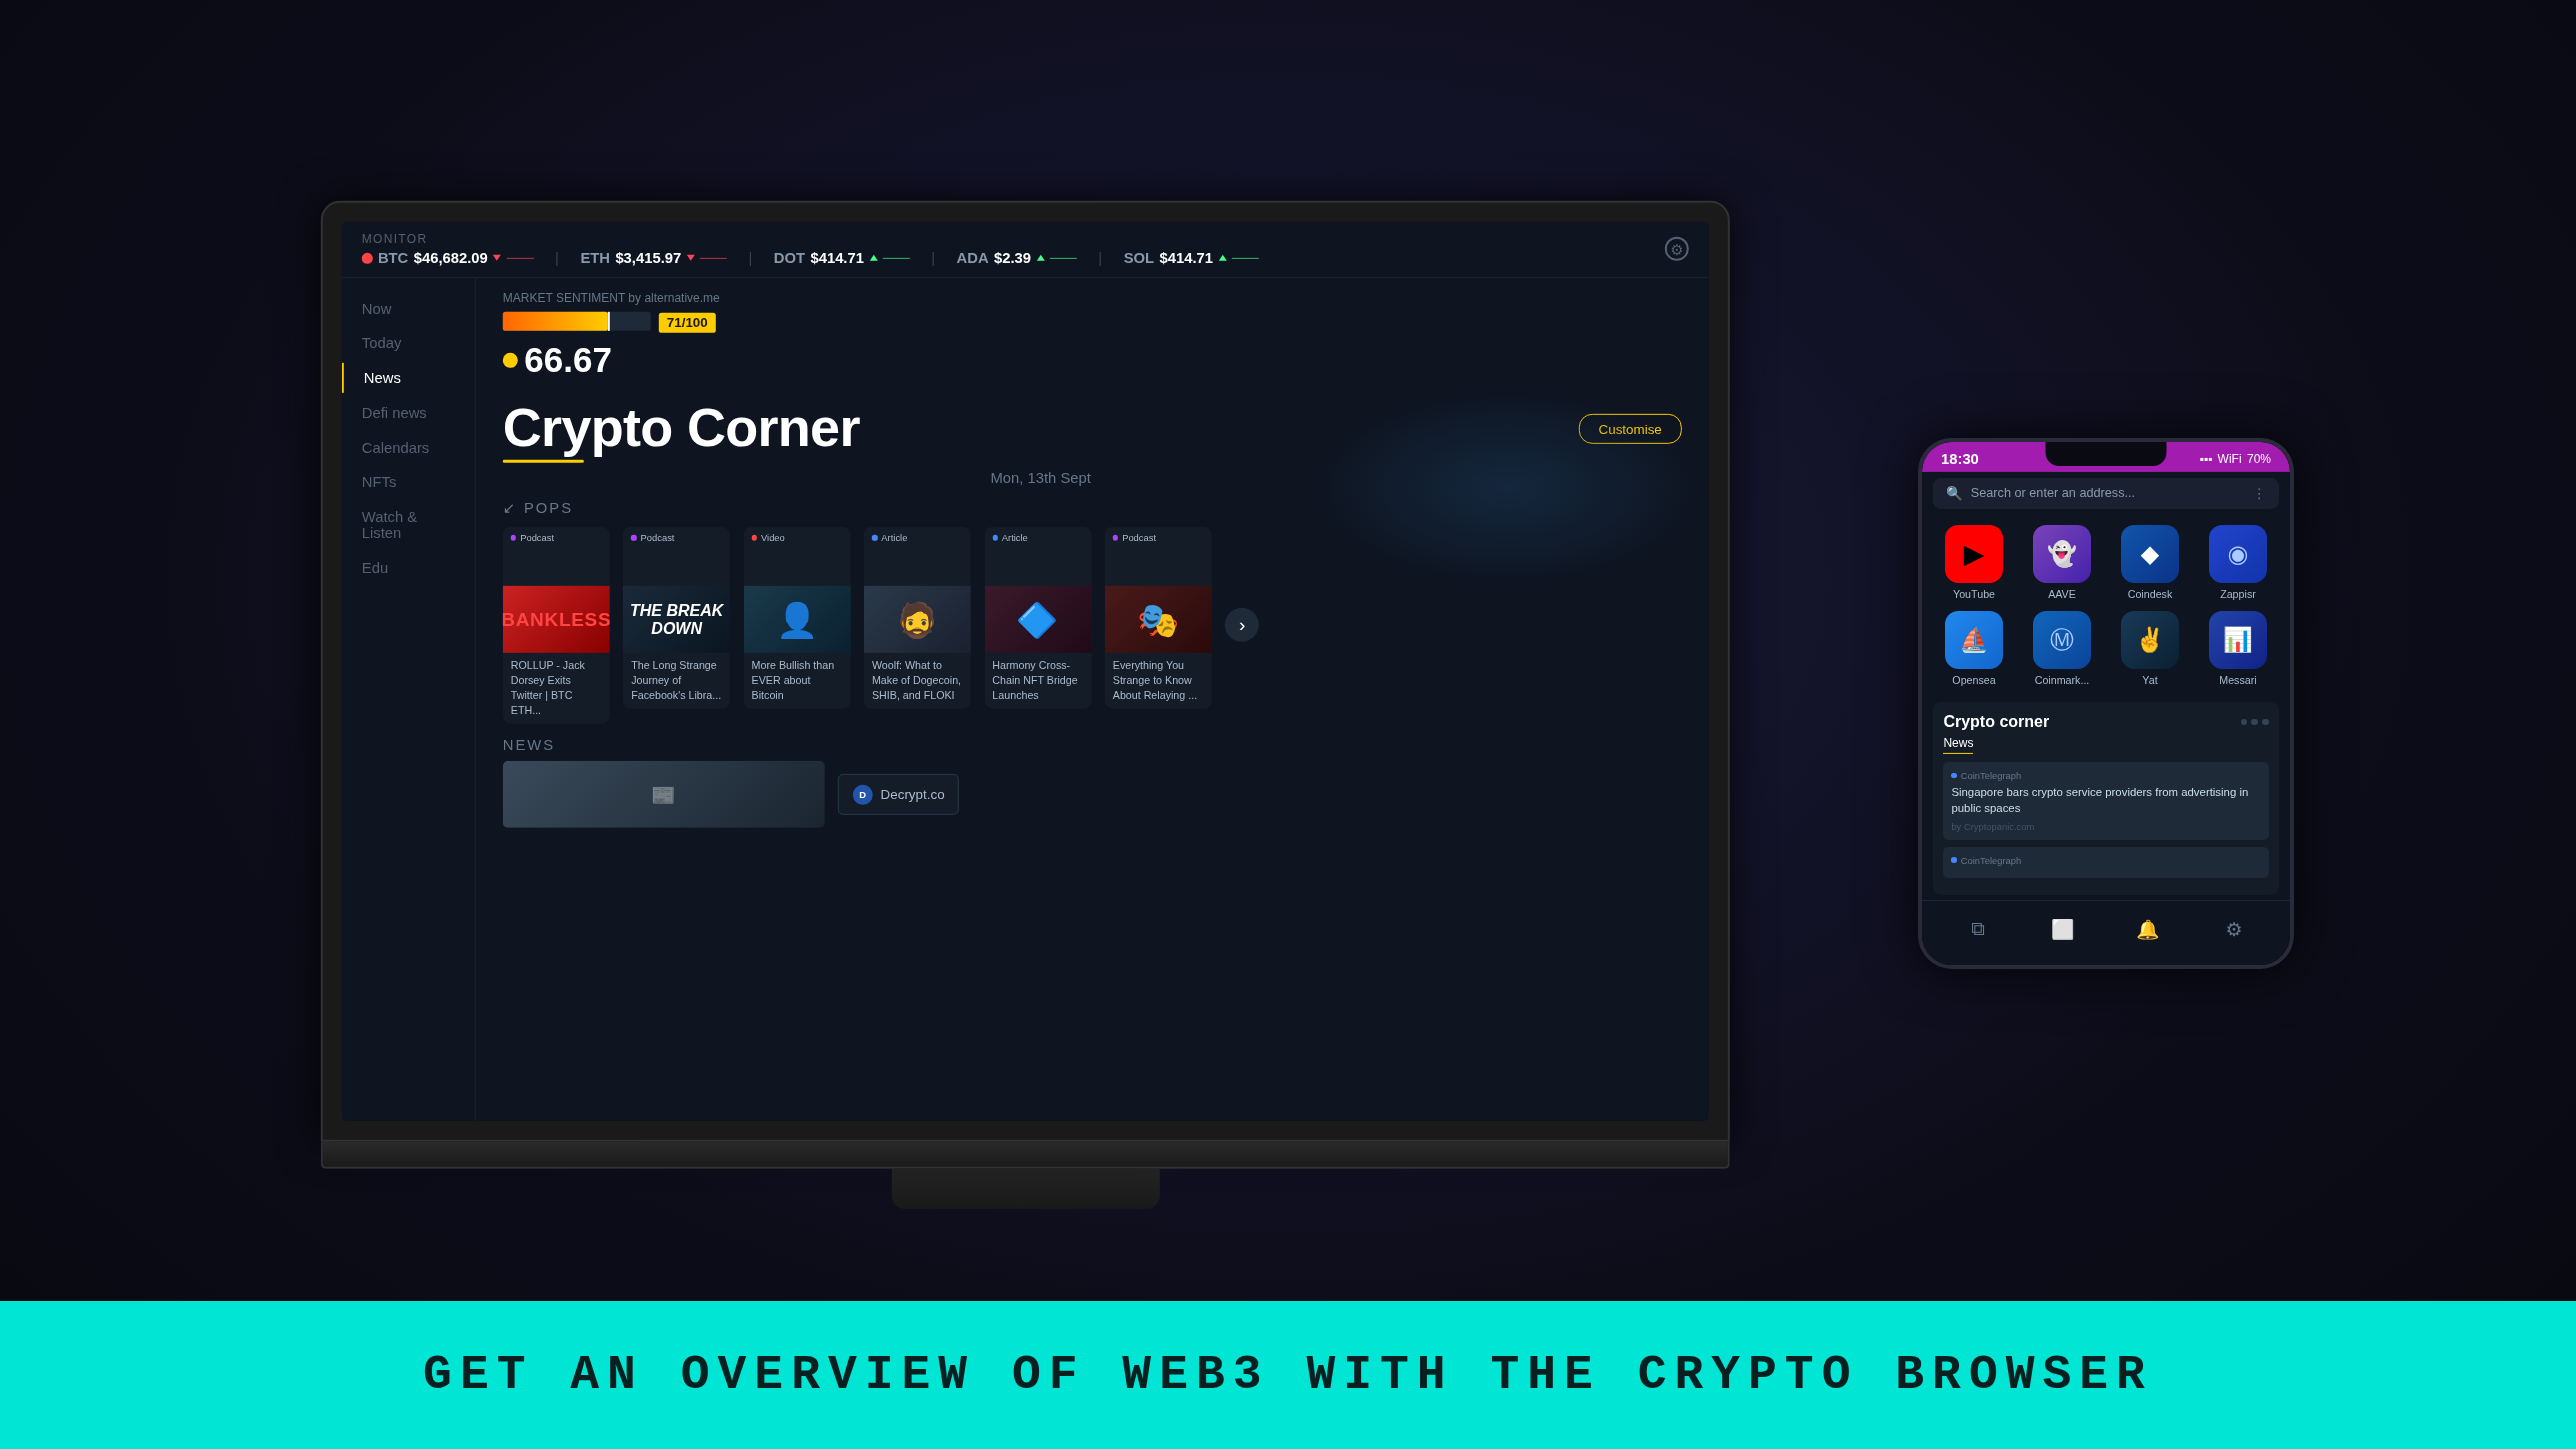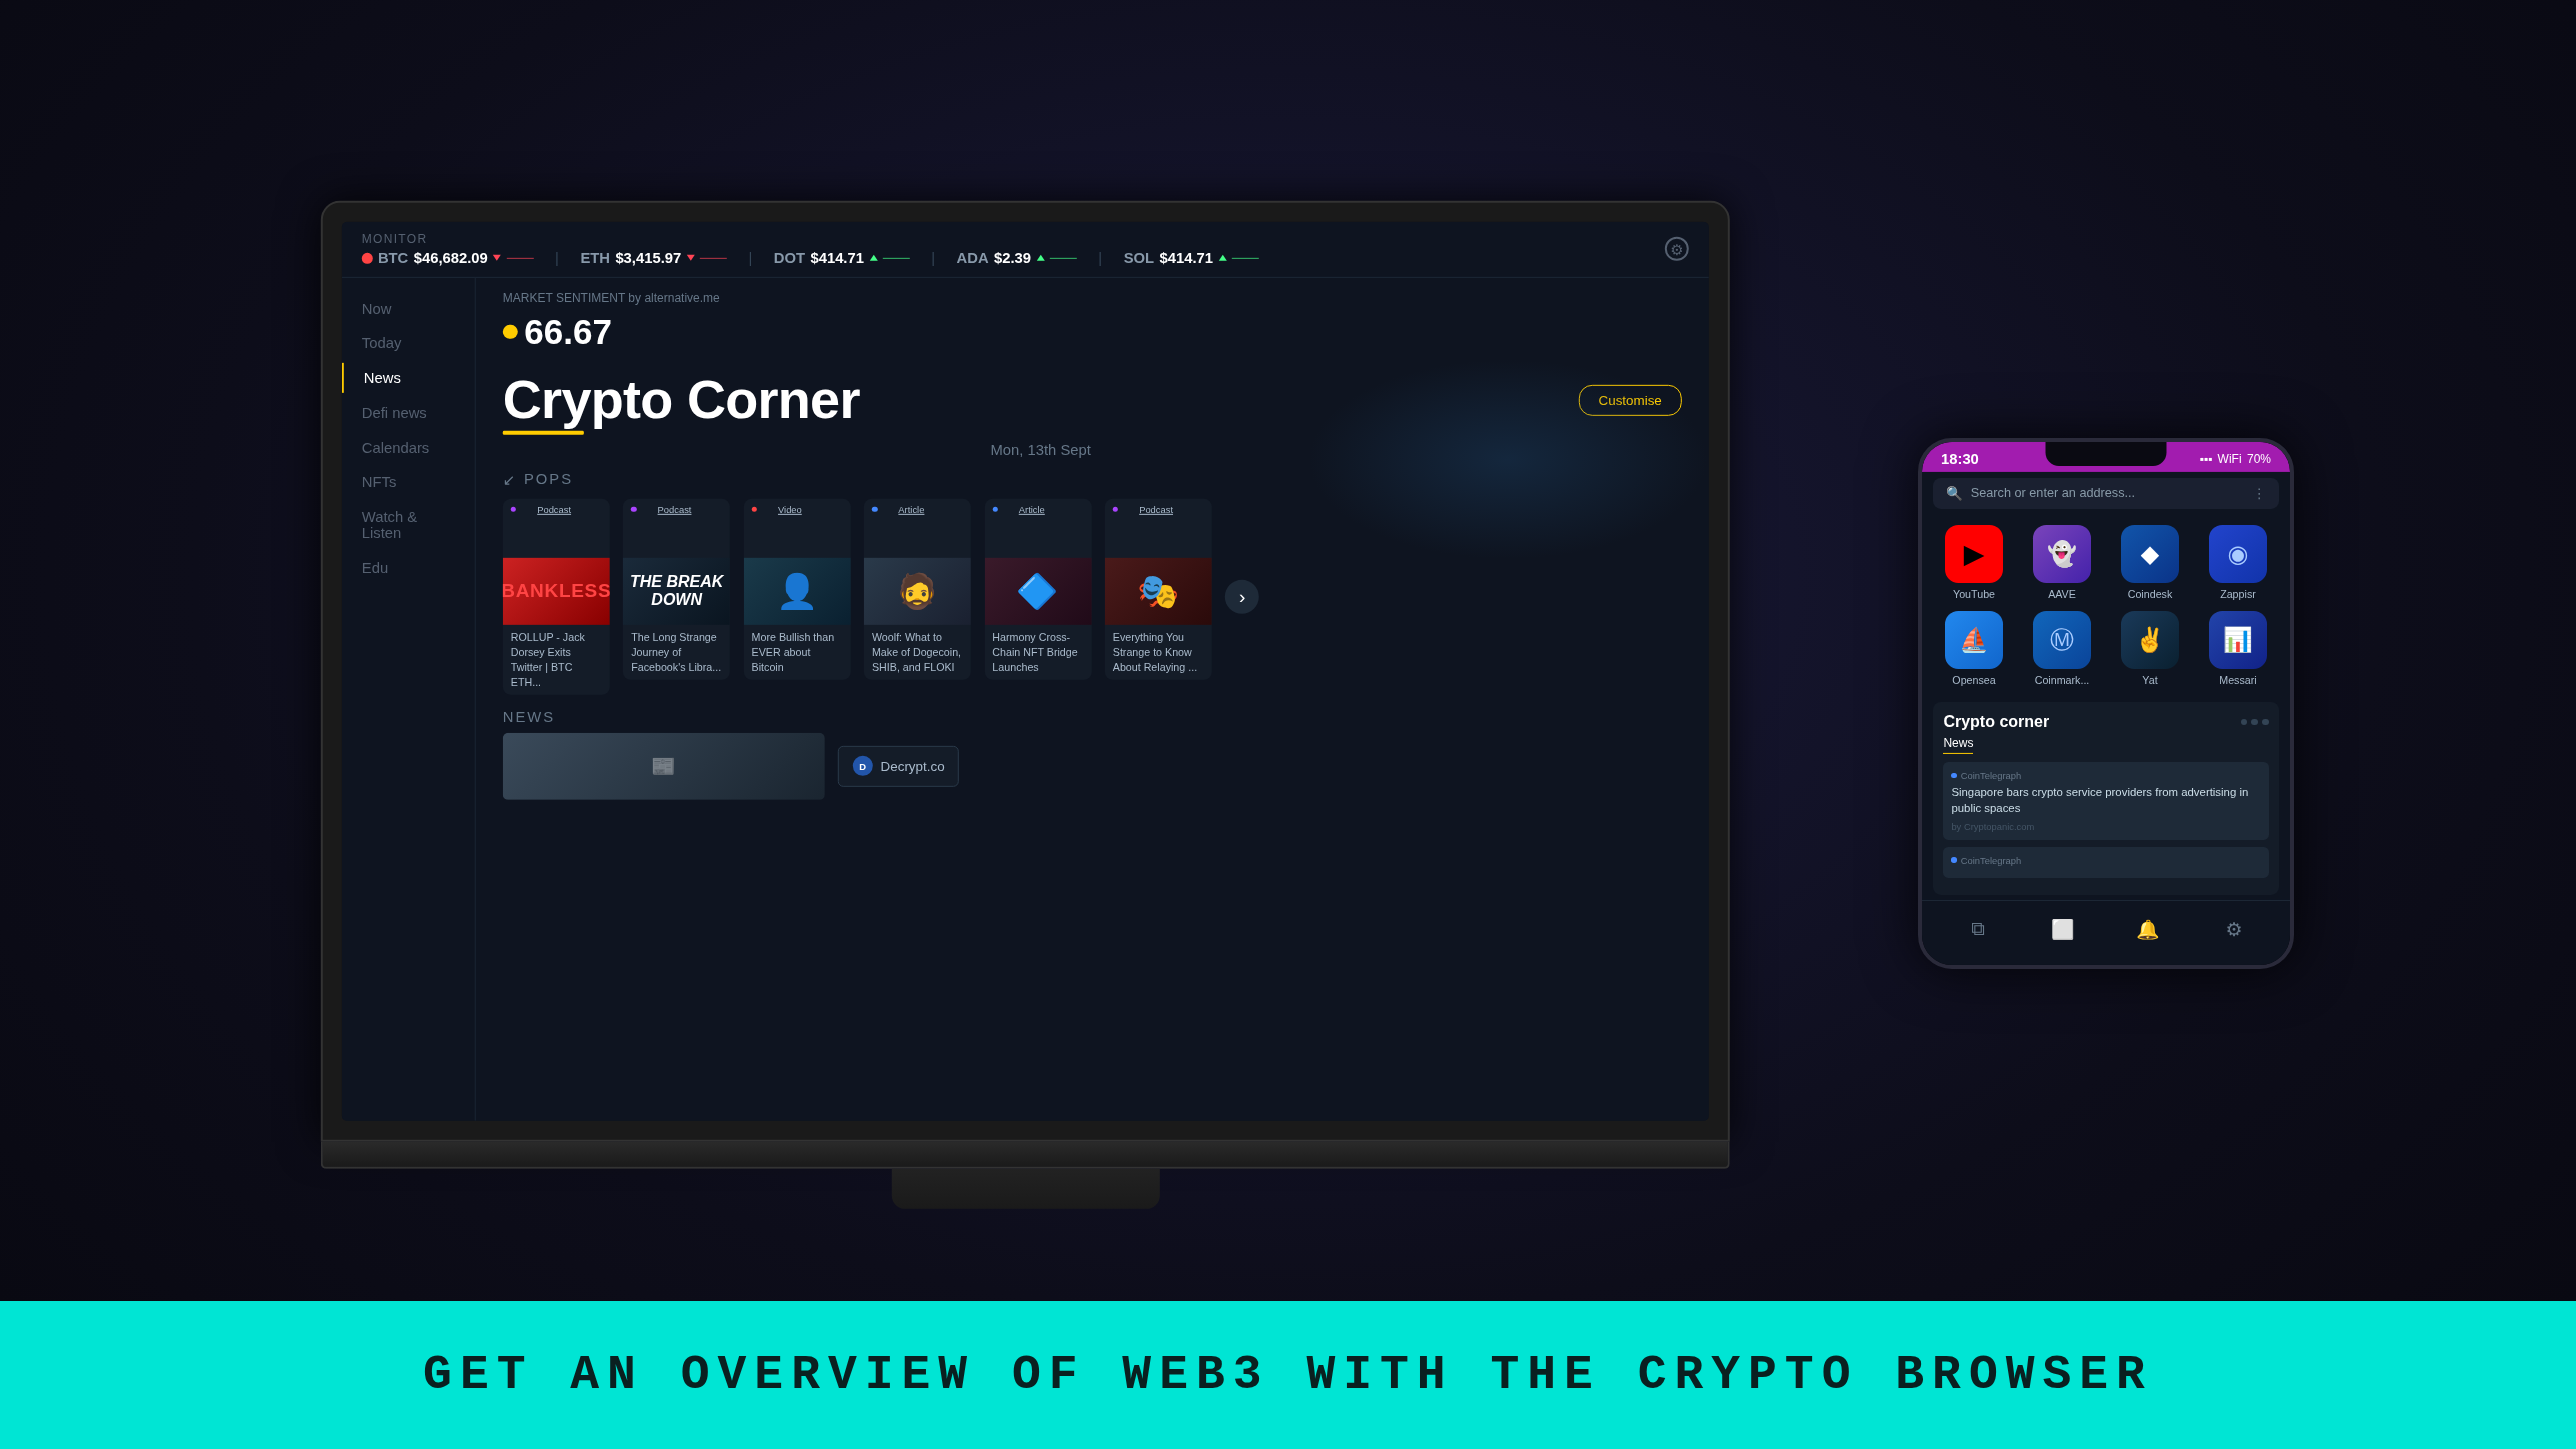--- a/index.html
+++ b/index.html
@@ -371,22 +371,21 @@
       cursor: pointer;
       flex-shrink: 0;
     }
 
     .card-type-badge {
       font-size: 9.4px;
       color: #aabbcc;
       padding: 5.4px 8px 2.7px;
       display: flex;
       align-items: center;
-      gap: 21px;
-      text-decoration: underline;
+      gap: 4px;
     }
 
     .badge-dot {
       width: 5.4px;
       height: 5.4px;
       border-radius: 50%;
     }
 
     .badge-dot.podcast { background: #aa44ff; }
     .badge-dot.video { background: #ff4444; }
@@ -784,20 +783,27 @@
                 <div class="sidebar-item">Calendars</div>
                 <div class="sidebar-item">NFTs</div>
                 <div class="sidebar-item">Watch &amp; Listen</div>
                 <div class="sidebar-item">Edu</div>
               </div>
 
               <div class="content-area">
 
                 <div class="sentiment-section">
                   <div class="sentiment-label">MARKET SENTIMENT by alternative.me</div>
+                  <div style="display:flex;align-items:center;gap:8px;margin-bottom:4px">
+                    <div class="sentiment-bar-container">
+                      <div class="sentiment-bar"></div>
+                      <div class="sentiment-marker"></div>
+                    </div>
+                    <div class="sentiment-score">71/100</div>
+                  </div>
                   <div class="sentiment-value-row">
                     <div class="sentiment-dot"></div>
                     <div class="sentiment-value">66.67</div>
                   </div>
                 </div>
 
                 <div class="page-header">
                   <div class="hero-bg"></div>
                   <div class="page-title-area">
                     <div class="page-title">Crypto Corner</div>

